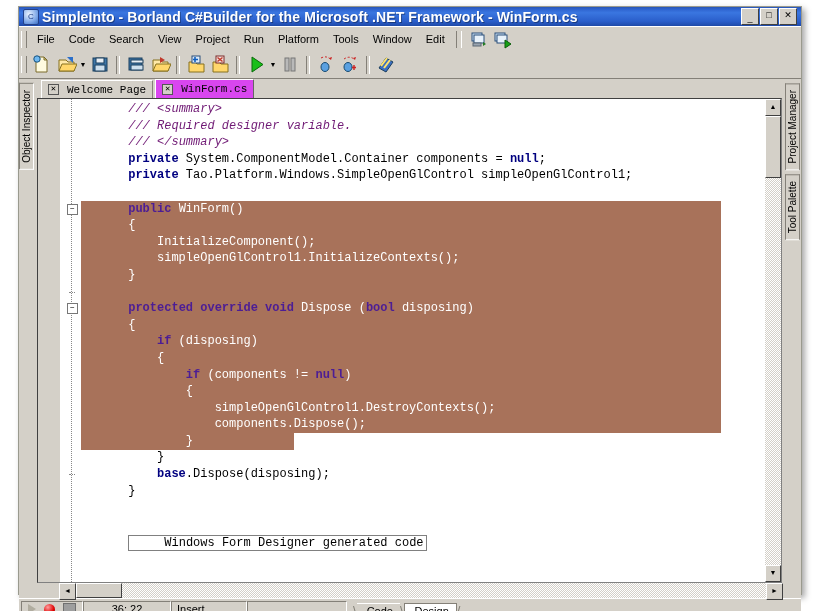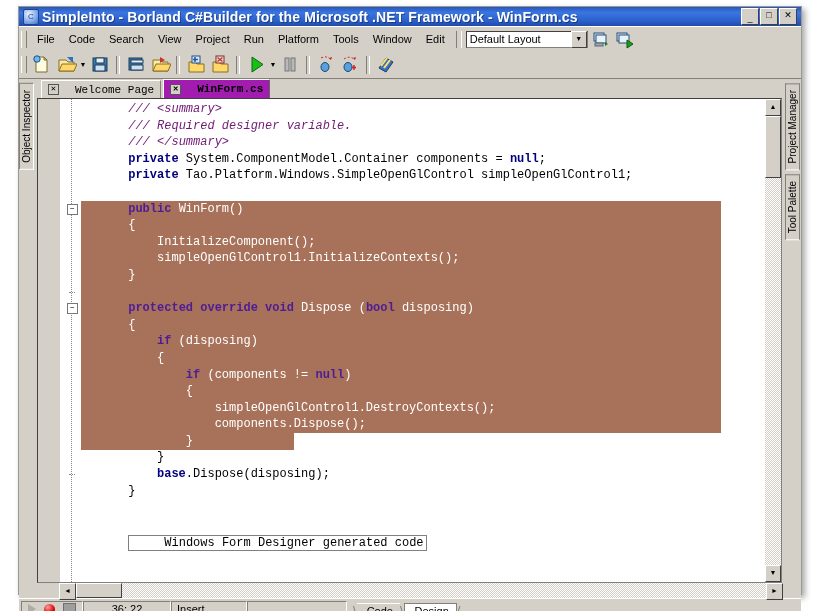--- a/index.html
+++ b/index.html
@@ -55,25 +55,25 @@
   
   #leftstrip{width:18px;background:#d4d0c8;padding-top:4px;}
   .vtab{writing-mode:vertical-rl;transform:rotate(180deg);
         background:#d4d0c8;border:1px solid #ffffff;border-right-color:#848078;border-bottom-color:#848078;
         font-size:10px;padding:6px 1px;text-align:center;color:#000;}
   #rightstrip{width:18px;background:#d4d0c8;padding-top:4px;display:flex;flex-direction:column;align-items:center;}
 
   
   #editorwrap{flex:1;display:flex;flex-direction:column;min-width:0;}
   #tabrow{height:19px;background:#d4d0c8;display:flex;align-items:flex-end;padding-left:4px;}
-  .etab{height:17px;display:flex;align-items:center;gap:16px;padding:0 6px;
+  .etab{height:17px;display:flex;align-items:center;gap:8px;padding:0 6px;
         font-size:11px;background:#d4d0c8;border:1px solid #ffffff;border-bottom:none;
         border-right-color:#848078;margin-right:2px;color:#000;}
-  .etab.active{background:#a21caf;height:18px;border-color:#ffffff;border-right-color:#666;
-        font-weight:bold;box-shadow:0 0 0 0;}
+  .etab.active{background:#d946ef;height:18px;border-color:#ffffff;border-right-color:#666;
+        font-weight:normal;box-shadow:0 0 0 0;}
   .xbox{width:9px;height:9px;border:1px solid #555;background:#d4d0c8;
         font-size:7px;line-height:8px;text-align:center;color:#000;}
 
   
   #editorbody{flex:1;display:flex;border:1px solid #808080;border-top-color:#404040;
               border-left-color:#404040;background:#ffffff;margin:0 1px 0 0;min-height:0;}
   #leftpad{width:22px;background:#d4d0c8;border-right:1px solid #ffffff;}
   #gutter{width:20px;background:#ffffff;position:relative;flex:none;}
   #codearea{flex:1;position:relative;background:#ffffff;overflow:hidden;}
   #vscroll{width:16px;background:#e9e6e0;border-left:1px solid #ffffff;
@@ -157,24 +157,20 @@
           <div class="menu-item">Search</div>
           <div class="menu-item">View</div>
           <div class="menu-item">Project</div>
           <div class="menu-item">Run</div>
           <div class="menu-item">Platform</div>
           <div class="menu-item">Tools</div>
           <div class="menu-item">Window</div>
           <div class="menu-item">Edit</div>
         </div>
       <div class="msep"></div>
-      <div id="layoutcombo">
-        <span class="cb-text">Default Layout</span>
-        <span class="cb-arrow">▼</span>
-      </div>
       <div class="layout-ico">
         <svg width="20" height="19" viewBox="0 0 20 19">
           <rect x="3" y="3" width="10" height="8" fill="#cfe3f5" stroke="#2a4f7a"></rect>
           <rect x="5" y="5" width="10" height="8" fill="#e8f2fb" stroke="#2a4f7a"></rect>
           <rect x="4" y="13" width="8" height="3" fill="#9aa5b1" stroke="#5a6672"></rect>
           <path d="M14 12 l0 4 l3 -2 z" fill="#1f7a1f"></path>
         </svg>
       </div>
       <div class="layout-ico">
         <svg width="20" height="19" viewBox="0 0 20 19">

